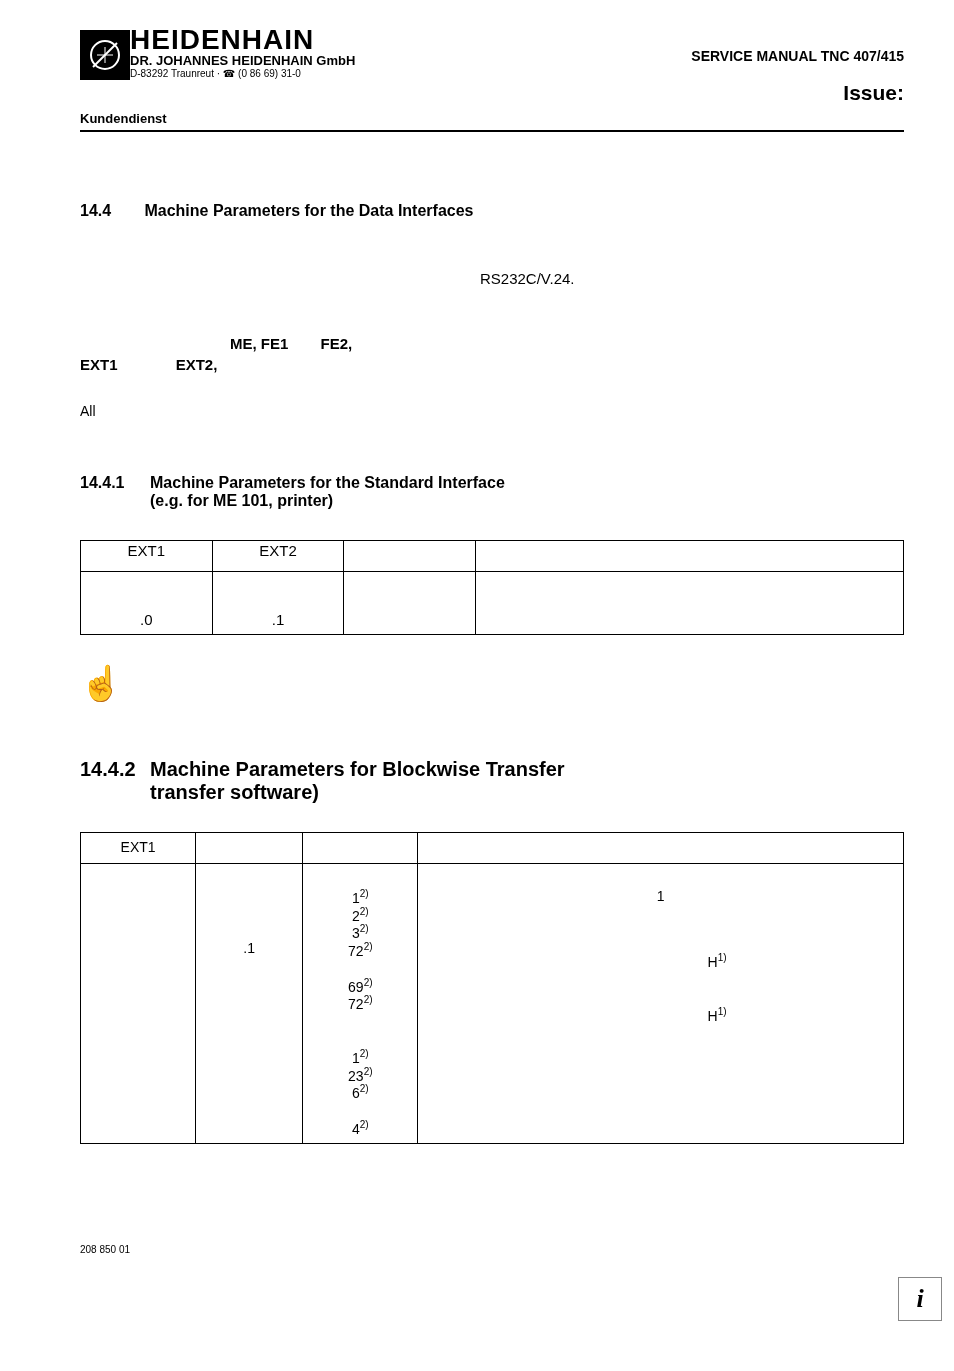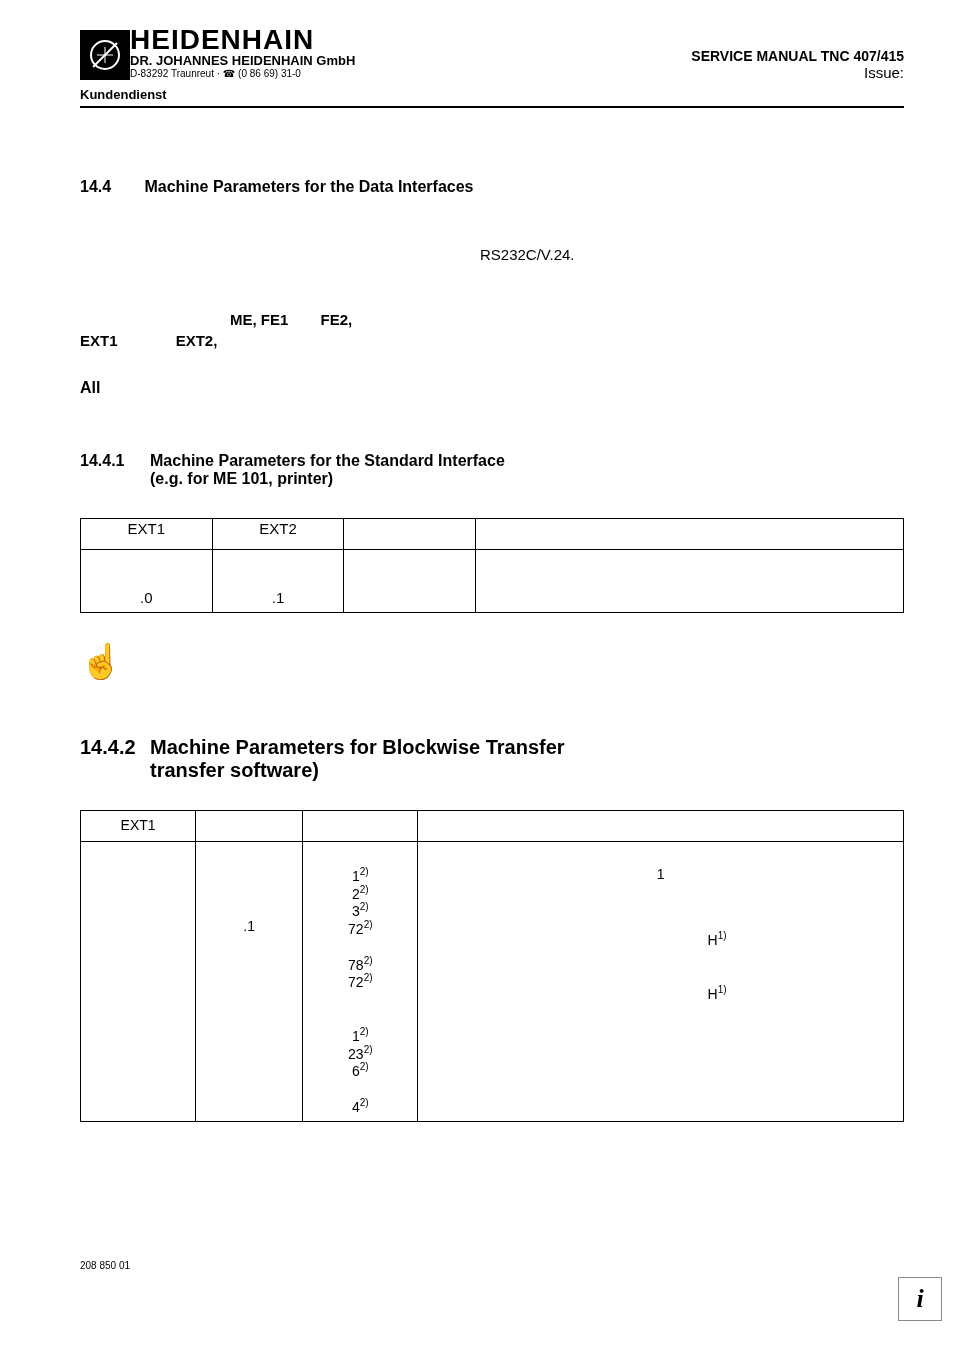--- a/index.html
+++ b/index.html
@@ -54,22 +54,23 @@
   }
   .manual-title {
     text-align: right;
     margin-top: 18px;
   }
   .manual-line1 {
     font-weight: 900;
     font-size: 14px;
   }
   .manual-line2 {
-    font-weight: 400;
-    font-size: 15px;
+    font-weight: 700;
+    font-size: 21px;
+    margin-top: 17px;
   }
   .kund {
     font-weight: 900;
     font-size: 13px;
     margin-top: 6px;
   }
   .hr {
     border-bottom: 2px solid #000;
     margin-top: 4px;
   }
@@ -95,22 +96,22 @@
   .mode-top {
     margin-left: 150px;
     margin-top: 48px;
   }
   .mode-mid {
     margin-top: 4px;
   }
   .mode-ext1 { display: inline-block; margin-right: 18px; }
   .mode-ext2 { display: inline-block; padding-left: 36px; }
   .all-txt {
-    font-weight: bold;
-    font-size: 16px;
+    font-weight: normal;
+    font-size: 14px;
     margin-top: 30px;
   }
   .sub-14-4-1 {
     margin-top: 55px;
     font-weight: 900;
     font-size: 16px;
     display: flex;
   }
   .sub-14-4-1 .snum { width: 70px; flex-shrink: 0; }
   .sub-14-4-2 {
@@ -170,21 +171,21 @@
     text-align: center;
     margin-bottom: 12px;
   }
   .desc-H {
     margin-left: 60%;
   }
   .gap { height: 18px; }
   .footer-code {
     position: absolute;
     left: 80px;
-    bottom: 100px;
+    bottom: 116px;
     font-size: 10px;
   }
   .info-box {
     position: absolute;
     right: 12px;
     bottom: 50px;
     width: 42px;
     height: 42px;
     border: 1px solid #888;
     display: flex;
@@ -306,21 +307,21 @@
         <div style="height:70px;"></div>
         <div>.1</div>
       </td>
       <td class="c3">
         <div class="gap"></div>
         <div><span>1</span><span class="sup">2)</span></div>
         <div><span>2</span><span class="sup">2)</span></div>
         <div><span>3</span><span class="sup">2)</span></div>
         <div><span>72</span><span class="sup">2)</span></div>
         <div class="gap"></div>
-        <div><span>78</span><span class="sup">2)</span></div>
+        <div><span>69</span><span class="sup">2)</span></div>
         <div><span>72</span><span class="sup">2)</span></div>
         <div class="gap"></div>
         <div class="gap"></div>
         <div><span>1</span><span class="sup">2)</span></div>
         <div><span>23</span><span class="sup">2)</span></div>
         <div><span>6</span><span class="sup">2)</span></div>
         <div class="gap"></div>
         <div><span>4</span><span class="sup">2)</span></div>
       </td>
       <td class="c4">

